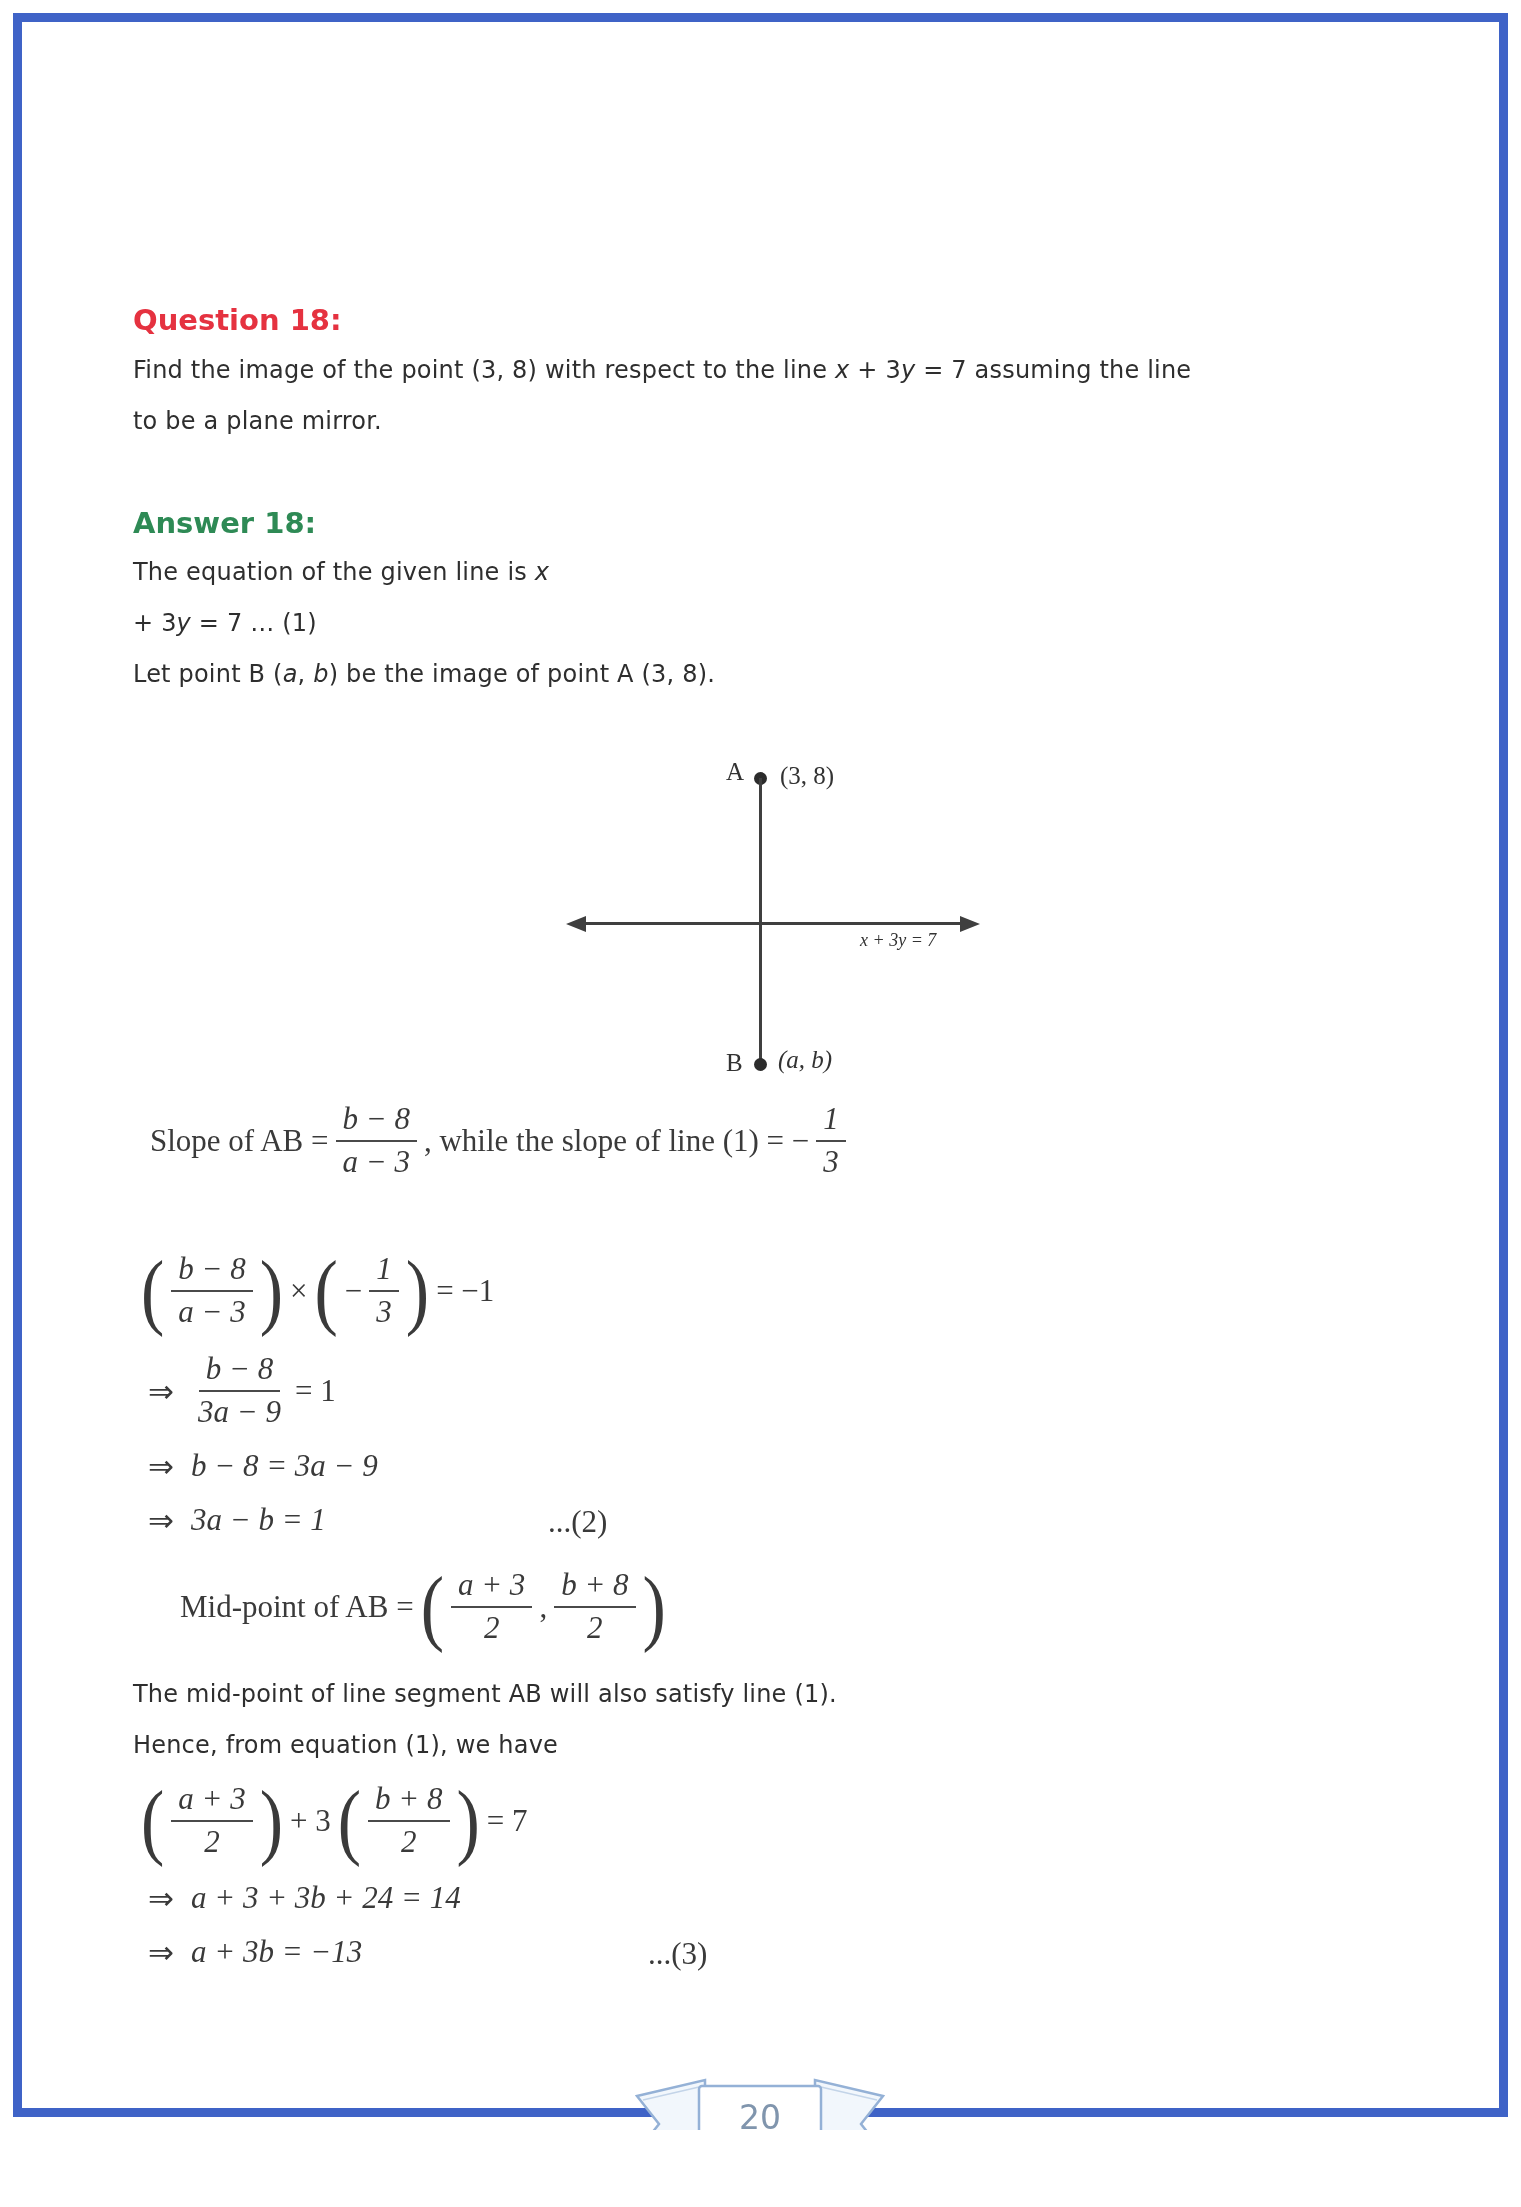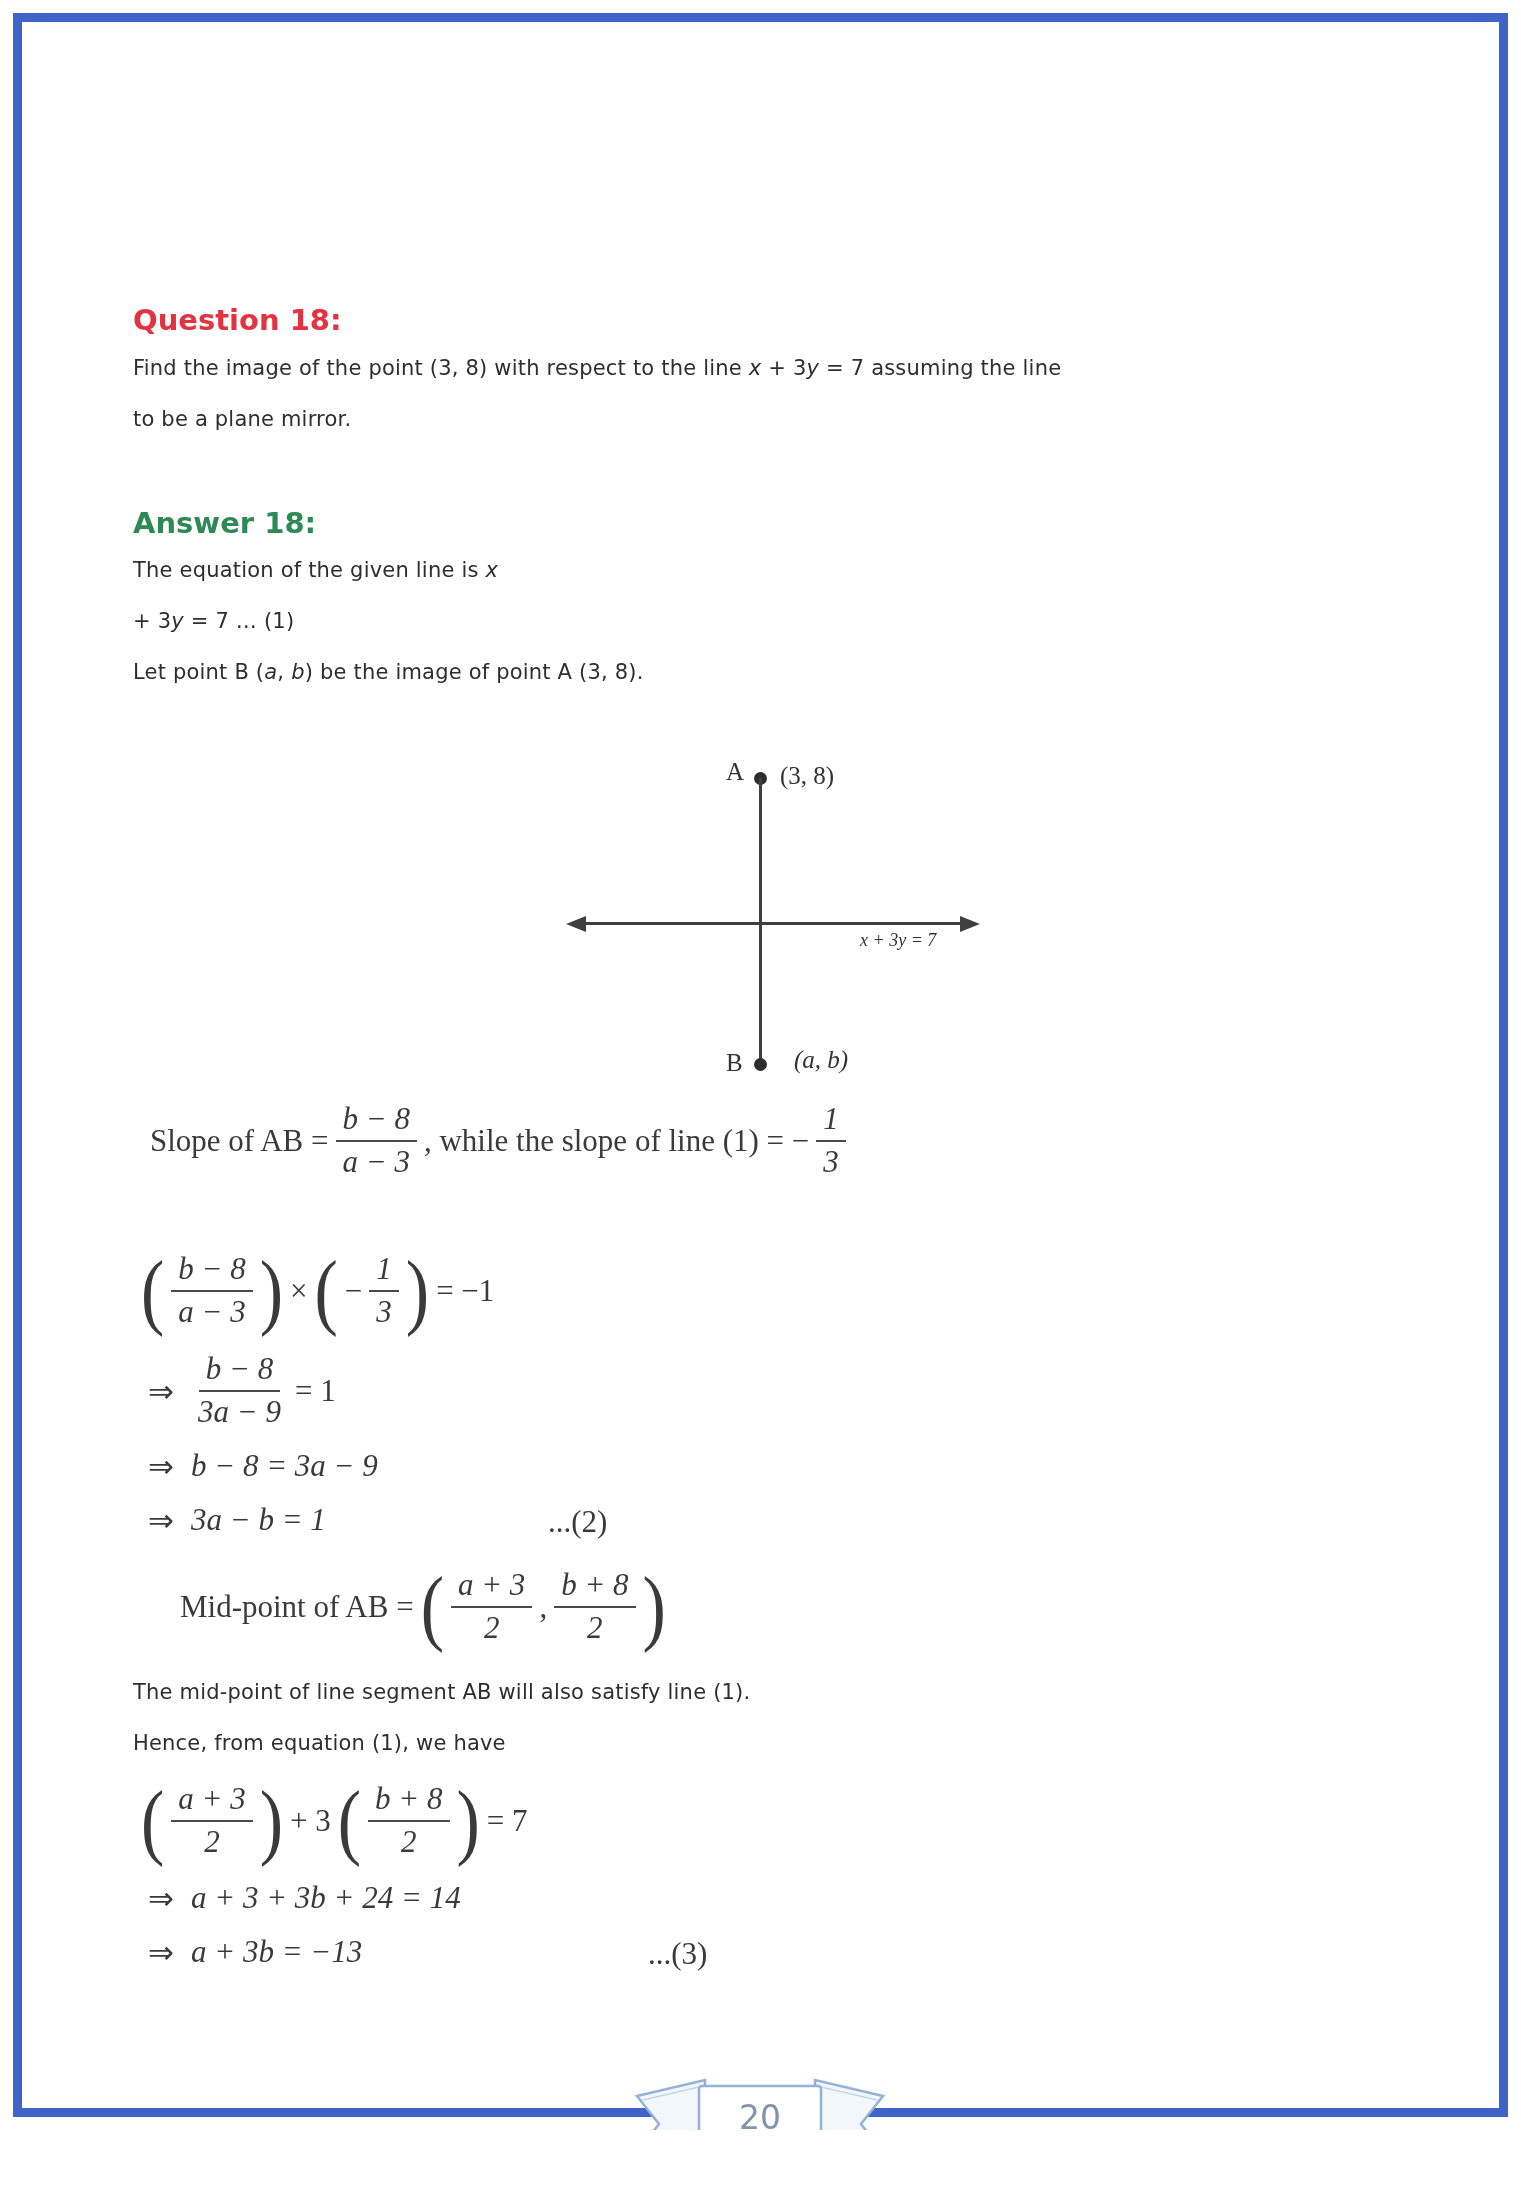--- a/index.html
+++ b/index.html
@@ -16,21 +16,21 @@
   .frame {
     position: absolute;
     inset: 13px;
     border: 9px solid #3f63c7;
     pointer-events: none;
   }
   .abs { position: absolute; }
 
   
   .body-text {
-    font-size: 21px;
+    font-size: 24px;
     color: #2e2e2e;
     letter-spacing: 0.2px;
     white-space: pre;
   }
   .iv { font-style: italic; }
   .q-label { font-size: 29px; font-weight: bold; color: #e53240; }
   .a-label { font-size: 29px; font-weight: bold; color: #2e8a55; }
 
   #q-label { left: 133px; top: 303px; }
   #q-l1    { left: 133px; top: 356px; }
@@ -114,21 +114,21 @@
   .dg-label {
     position: absolute;
     font-family: "Liberation Serif", serif;
     font-size: 25px; color: #333333;
     white-space: pre;
   }
   .dg-italic { font-style: italic; }
   #lbl-a        { left: 170px; top: 6px; }
   #lbl-a-coords { left: 224px; top: 10px; }
   #lbl-b        { left: 170px; top: 297px; }
-  #lbl-b-coords { left: 238px; top: 294px; font-style: italic; }
+  #lbl-b-coords { left: 222px; top: 294px; font-style: italic; }
   #lbl-line     { left: 304px; top: 178px; font-size: 18px; }
 
   
   .ribbon { left: 627px; top: 2070px; width: 266px; height: 95px; }
   .ribbon svg { position: absolute; left: 0; top: 0; width: 266px; height: 95px; }
   .page-num {
     position: absolute; left: 0; top: 28px; width: 100%;
     text-align: center;
     font-size: 33px;
     color: #8095ad;

